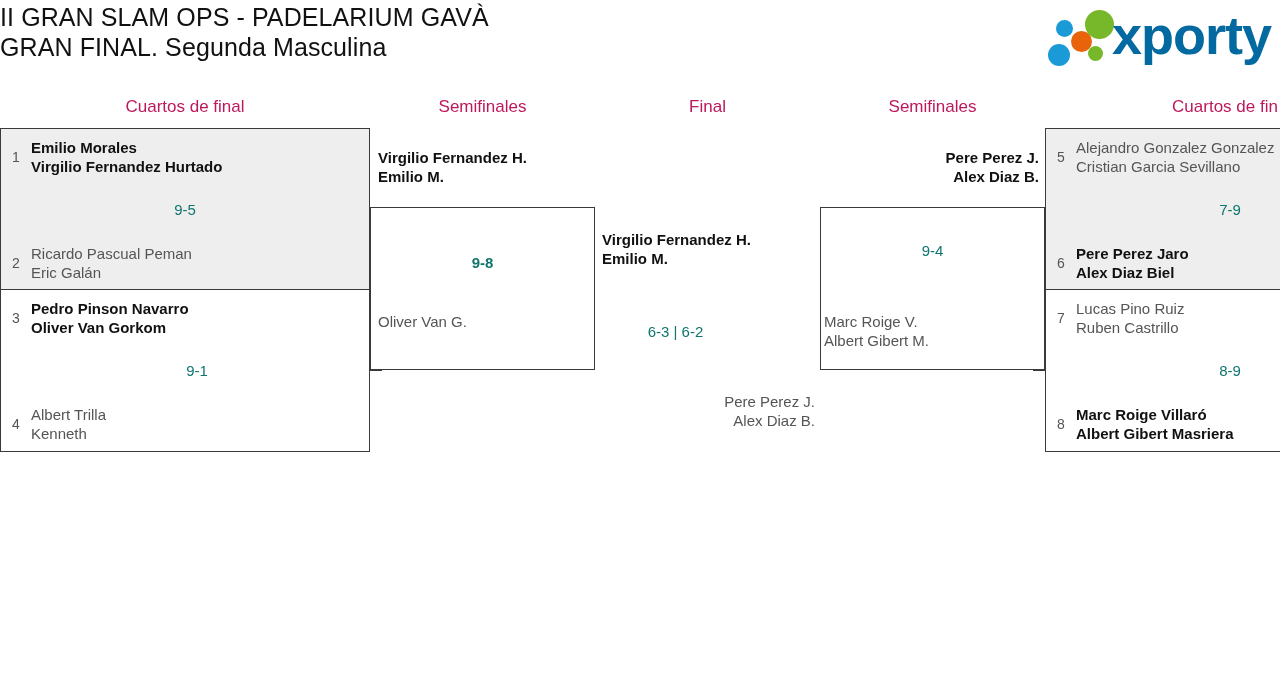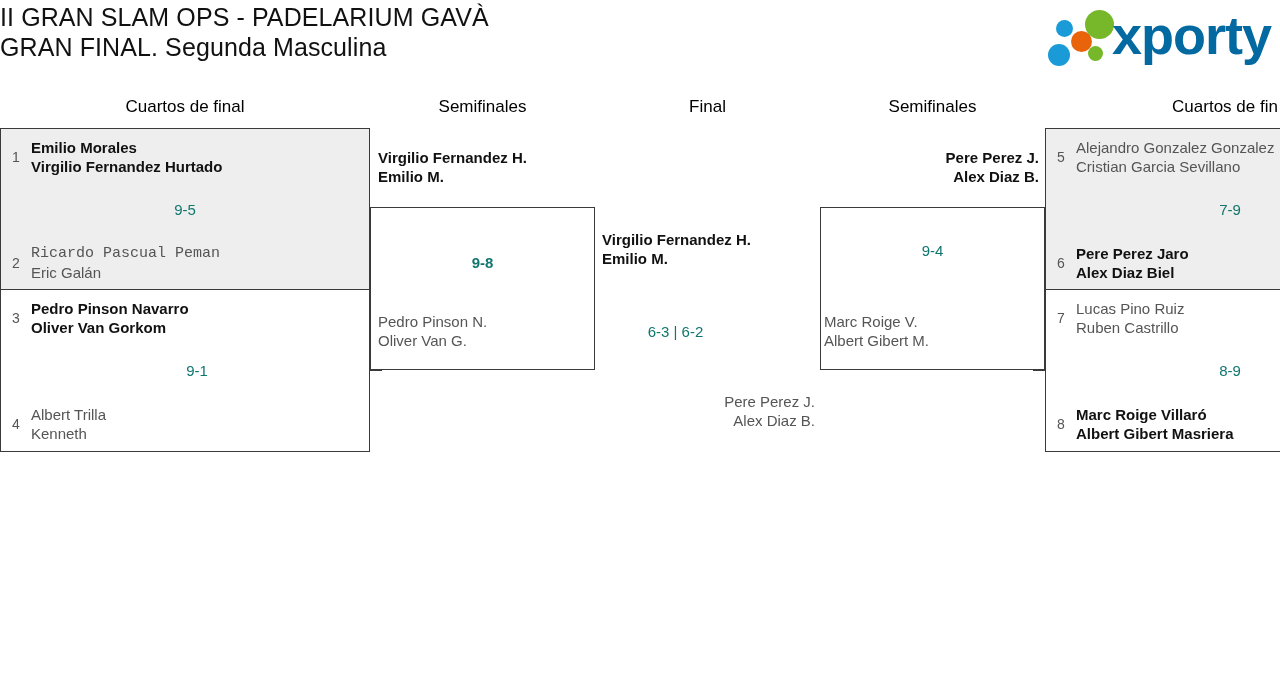--- a/index.html
+++ b/index.html
@@ -67,21 +67,21 @@
     font-weight: 700;
     color: #0369a1;
     letter-spacing: -1px;
   }
 
   
   .round-header {
     position: absolute;
     font-size: 17px;
     line-height: 20px;
-    color: #000000;
+    color: #be185d;
     text-align: center;
     white-space: nowrap;
     top: 97px;
   }
 
   
   .bracket {
     position: absolute;
     left: 0;
     top: 0;
@@ -163,21 +163,21 @@
 
   <div class="match-box shaded" style="left:0px; top:128px; width:370px; height:162px;">
     <div class="team winner" style="left:6px; top:9px; width:340px;">
       <span class="seed" style="left:0px;">1</span>
       <span class="names" style="margin-left:24px;">Emilio Morales</span>
       <span class="names" style="margin-left:24px;">Virgilio Fernandez Hurtado</span>
     </div>
     <div class="score" style="left:0px; top:71px; width:368px; text-align:center;">9-5</div>
     <div class="team" style="left:6px; top:115px; width:340px;">
       <span class="seed" style="left:0px;">2</span>
-      <span class="names" style="margin-left:24px;font-family:Liberation Mono, monospace;">Ricardo Pascual Peman</span>
+      <span class="names" style="margin-left:24px;">Ricardo Pascual Peman</span>
       <span class="names" style="margin-left:24px;">Eric Galán</span>
     </div>
   </div>
 
   <div class="match-box" style="left:0px; top:289px; width:370px; height:163px;">
     <div class="team winner" style="left:6px; top:9px; width:340px;">
       <span class="seed" style="left:0px;">3</span>
       <span class="names" style="margin-left:24px;">Pedro Pinson Navarro</span>
       <span class="names" style="margin-left:24px;">Oliver Van Gorkom</span>
     </div>
@@ -192,21 +192,20 @@
   <div class="connector" style="left:370px; top:207px; width:12px; height:1px;"></div>
   <div class="connector" style="left:370px; top:370px; width:12px; height:1px;"></div>
 
   <div class="match-box" style="left:370px; top:207px; width:225px; height:163px;">
     <div class="team winner" style="left:7px; top:-60px; width:215px;">
       <span class="names">Virgilio Fernandez H.</span>
       <span class="names">Emilio M.</span>
     </div>
     <div class="score" style="left:0px; top:45px; width:223px; text-align:center;font-weight:bold;">9-8</div>
     <div class="team" style="left:7px; top:104px; width:215px;">
-      <span class="names">Pedro Pinson N.</span>
       <span class="names">Oliver Van G.</span>
     </div>
   </div>
 
   <div class="team winner" style="left:602px; top:230px; width:210px; text-align:left;">
     <span class="names">Virgilio Fernandez H.</span>
     <span class="names">Emilio M.</span>
   </div>
   <div class="score" style="left:568px; top:322px; width:215px; text-align:center;">6-3 | 6-2</div>
   <div class="team" style="left:605px; top:392px; width:210px; text-align:right;">

